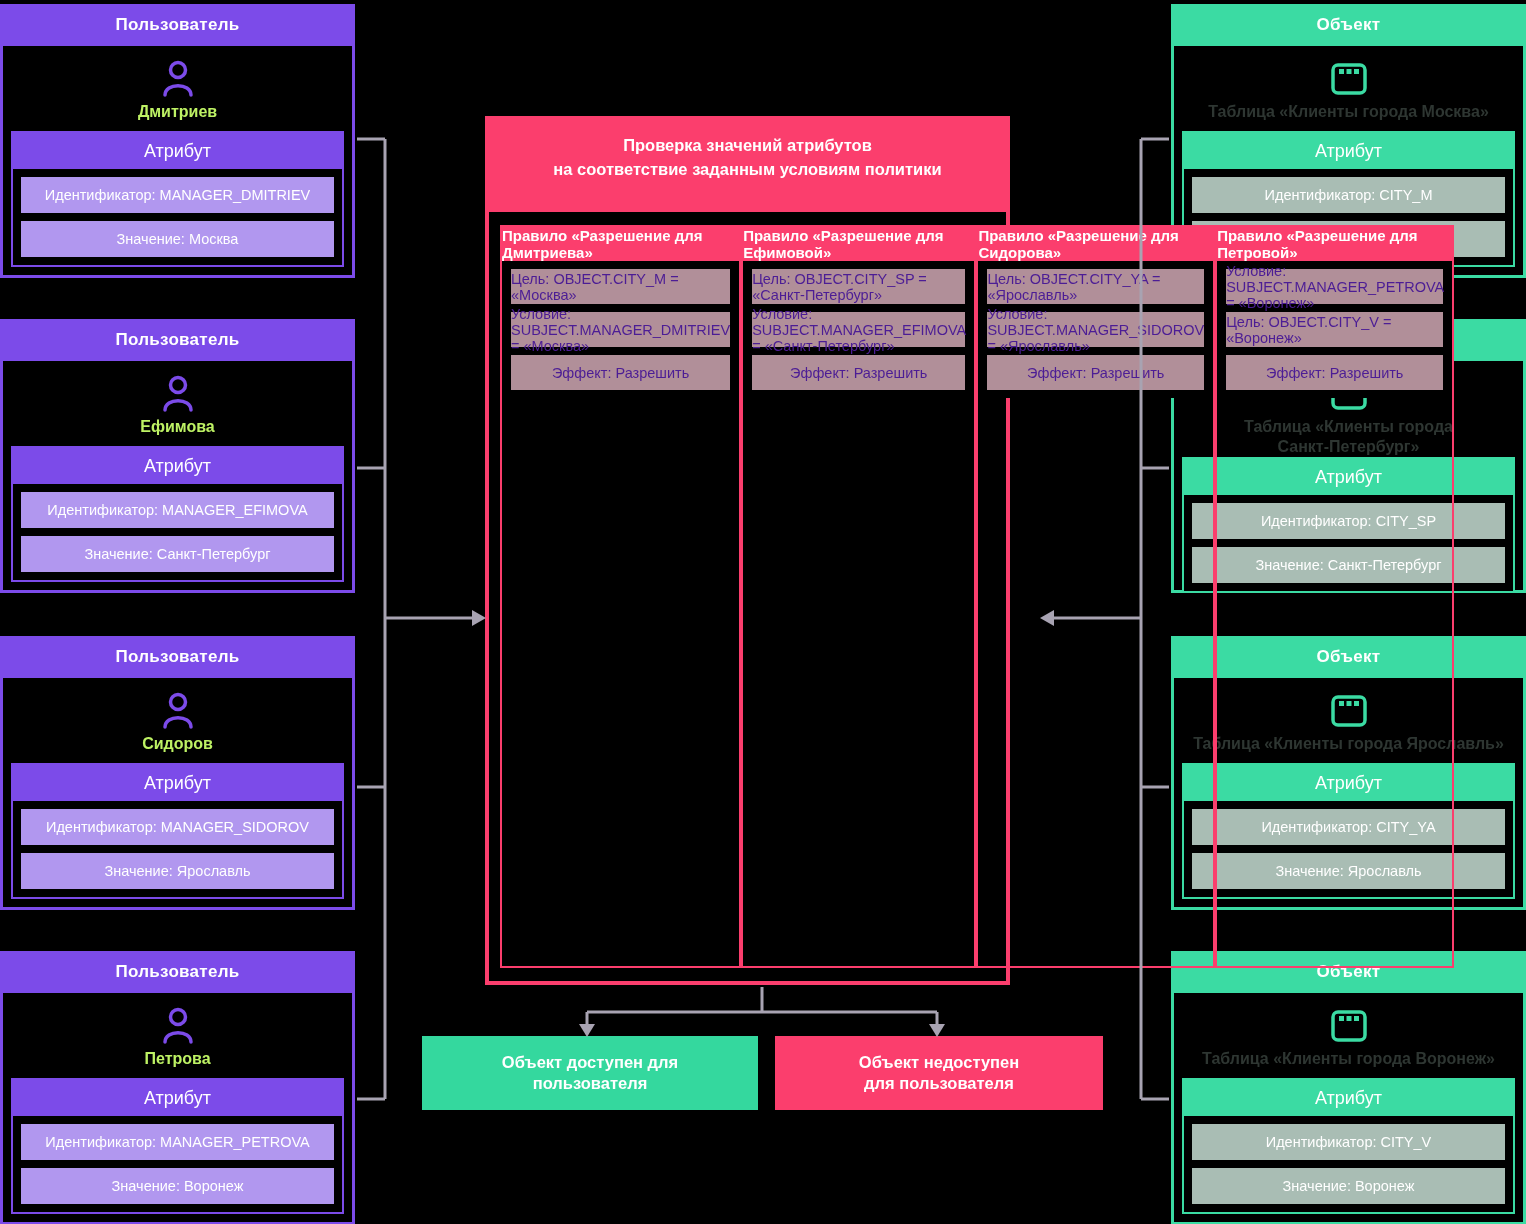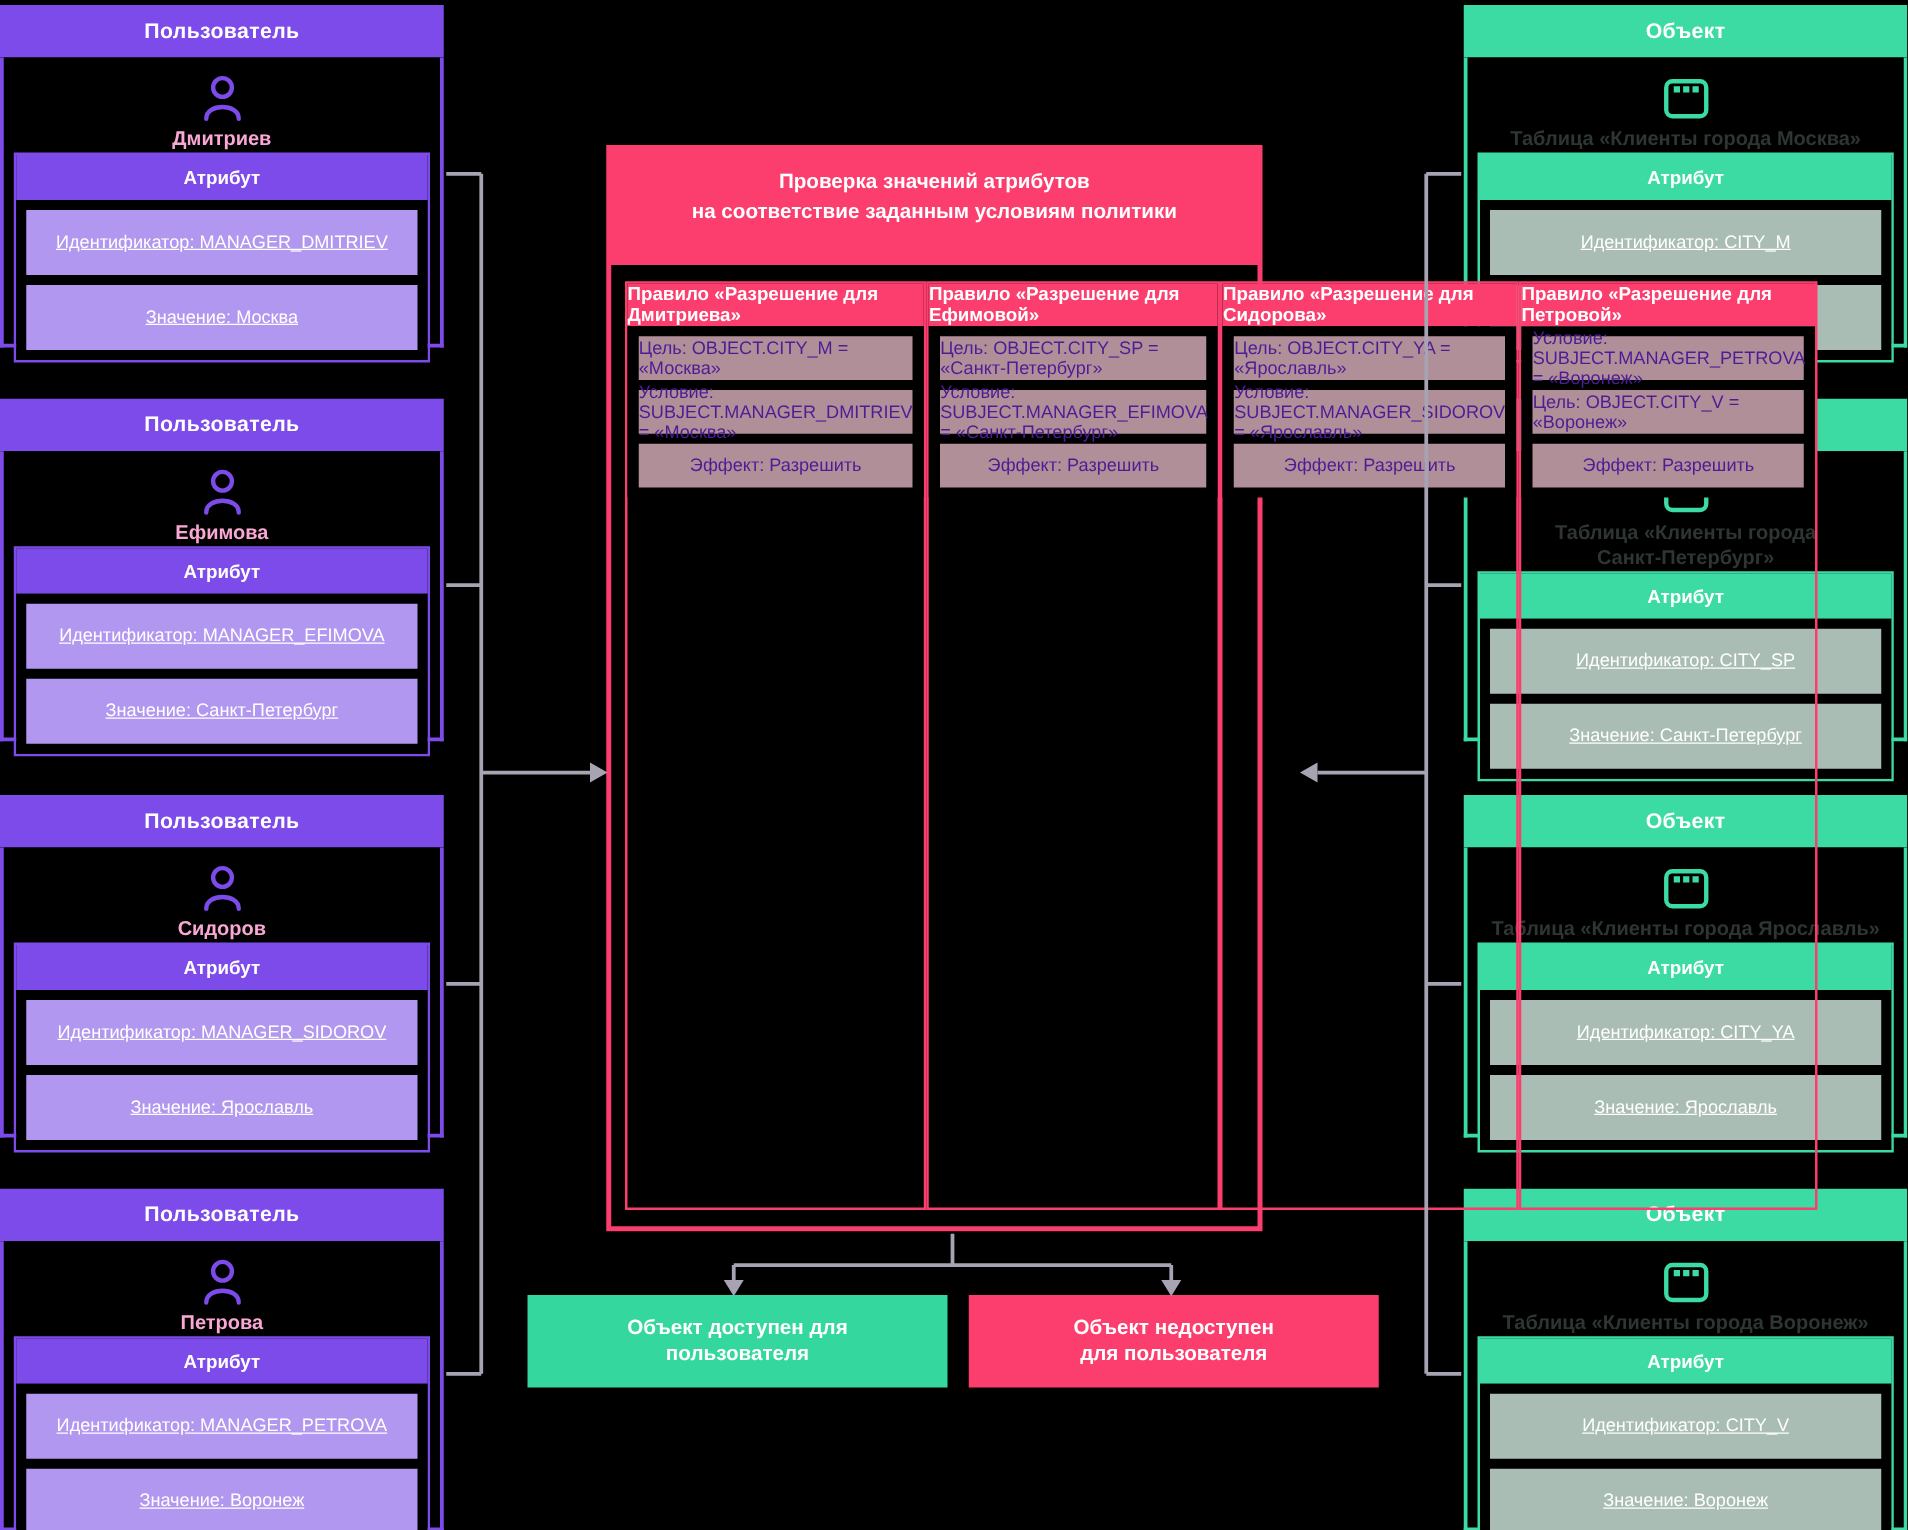--- a/index.html
+++ b/index.html
@@ -17,34 +17,34 @@
   }
   .card-body {
     flex:1; display:flex; flex-direction:column; align-items:center;
     border:3px solid transparent; border-top:none; background:#000; padding:8px; min-height:0;
   }
   .entity-icon { margin-top:5px; flex:none; }
   .card-name { margin-top:3px; font-size:16px; font-weight:700; text-align:center; line-height:1.25; white-space:pre-line; }
   .attr-box { margin-top:auto; width:100%; border:2px solid transparent; }
   .attr-header {
     height:36px; display:flex; align-items:center; justify-content:center;
-    color:#fff; font-size:15px; font-weight:700;
+    color:#fff; font-size:18px; font-weight:400;
   }
   .attr-rows { background:#000; padding:8px; display:flex; flex-direction:column; gap:8px; }
   .attr-row {
-    height:52px; display:flex; align-items:center; justify-content:center;
-    color:#fff; font-size:14.5px; font-weight:400;text-decoration:underline;
+    height:36px; display:flex; align-items:center; justify-content:center;
+    color:#fff; font-size:14.5px; font-weight:400;
   }
 
   
   .user .card-header, .user .attr-header { background:#7C4BE9; }
   .user .card-body { border-color:#7C4BE9; }
   .user .attr-box { border-color:#7C4BE9; }
   .user .attr-row { background:#B197EF; }
-  .user .card-name { color:#f9a8d4; }
+  .user .card-name { color:#bef264; }
 
   
   .object .card-header, .object .attr-header { background:#3BDBA3; }
   .object .card-body { border-color:#3BDBA3; }
   .object .attr-box { border-color:#3BDBA3; }
   .object .attr-row { background:#A9BDB4; }
   .object .card-name { color:#2E3632; }
 
   
   .pos-u0 { left:0;    top:4px;  }

